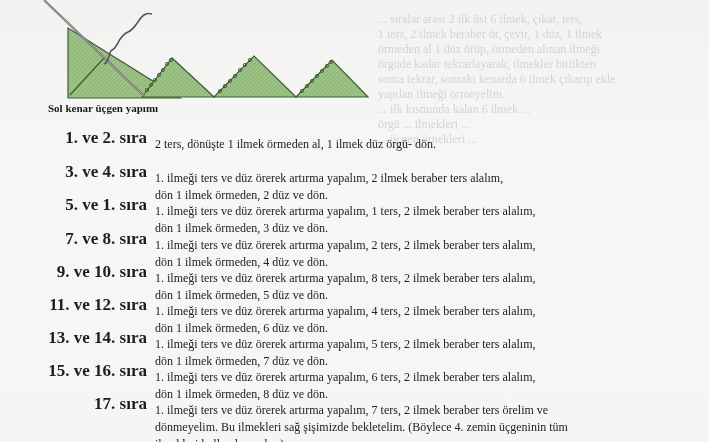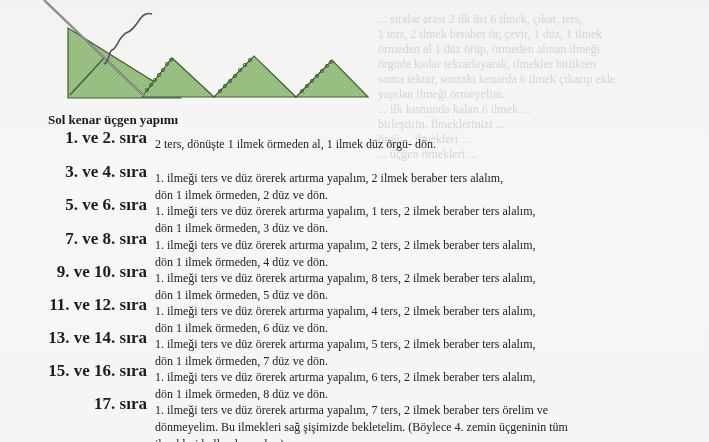--- a/index.html
+++ b/index.html
@@ -15,22 +15,22 @@
     background: linear-gradient(180deg, #f2f2f1 0%, #f7f7f6 40%, #f5f5f3 100%);
   }
   .bleed {
     position: absolute; left: 378px; top: 12px; width: 330px;
     font-size: 12px; line-height: 15px; color: #d4d4d6;
     text-align: justify;
   }
   .bleed div { white-space: nowrap; overflow: hidden; }
   .illustration { position: absolute; left: 40px; top: 0; width: 340px; height: 102px; }
   .title {
-    position: absolute; left: 48px; top: 112px;
-    font-size: 13px; font-weight: bold; color: #1a1a1a;
+    position: absolute; left: 48px; top: 102px;
+    font-size: 11px; font-weight: bold; color: #1a1a1a;
     white-space: nowrap;
   }
   .rows { position: absolute; left: 0; top: 128px; width: 709px; }
   .row { position: absolute; left: 0; width: 709px; }
   .row .label {
     position: absolute; right: 562px; top: 0;
     font-weight: bold; font-size: 17px; white-space: nowrap; color: #1c1c1c;
   }
   .row .text {
     position: absolute; left: 155px; top: 8px;
@@ -44,21 +44,20 @@
 <div class="page">
 
   <div class="bleed">
     <div>... sıralar arası 2 ilk üst 6 ilmek, çıkar, ters,</div>
     <div>1 ters, 2 ilmek beraber ör, çevir, 1 düz, 1 ilmek</div>
     <div>örmeden al 1 düz örüp, örmeden alınan ilmeği</div>
     <div>örgüde kadar tekrarlayarak, ilmekler bittikten</div>
     <div>sonra tekrar, sonraki kenarda 6 ilmek çıkarıp ekle</div>
     <div>yapılan ilmeği örmeyelim.</div>
     <div>... ilk kısmında kalan 6 ilmek ...</div>
-    <div>birleştirin. İlmeklerinizi ...</div>
     <div>örgü ... ilmekleri ...</div>
     <div>... üçgen örnekleri ...</div>
   </div>
 
   <svg class="illustration" viewBox="40 0 340 102" width="340" height="102">
     <defs>
       <pattern id="knit" width="4" height="4" patternUnits="userSpaceOnUse">
         <rect width="4" height="4" fill="#9cc286"></rect>
         <path d="M0 2 L2 0 M2 4 L4 2" stroke="#85ad70" stroke-width="0.8"></path>
       </pattern>
@@ -111,21 +110,21 @@
       </div>
     </div>
     <div class="row" style="top:34px">
       <span class="label">3. ve 4. sıra</span>
       <div class="text">
         <div>1. ilmeği ters ve düz örerek artırma yapalım, 2 ilmek beraber ters alalım,</div>
         <div>dön 1 ilmek örmeden, 2 düz ve dön.</div>
       </div>
     </div>
     <div class="row" style="top:67px">
-      <span class="label">5. ve 6. sıra</span>
+      <span class="label">5. ve 1. sıra</span>
       <div class="text">
         <div>1. ilmeği ters ve düz örerek artırma yapalım, 1 ters,  2 ilmek beraber ters alalım,</div>
         <div>dön 1 ilmek örmeden, 3 düz ve dön.</div>
       </div>
     </div>
     <div class="row" style="top:101px">
       <span class="label">7. ve 8. sıra</span>
       <div class="text">
         <div>1. ilmeği ters ve düz örerek artırma yapalım, 2 ters, 2 ilmek beraber ters alalım,</div>
         <div>dön 1 ilmek örmeden, 4 düz ve dön.</div>

